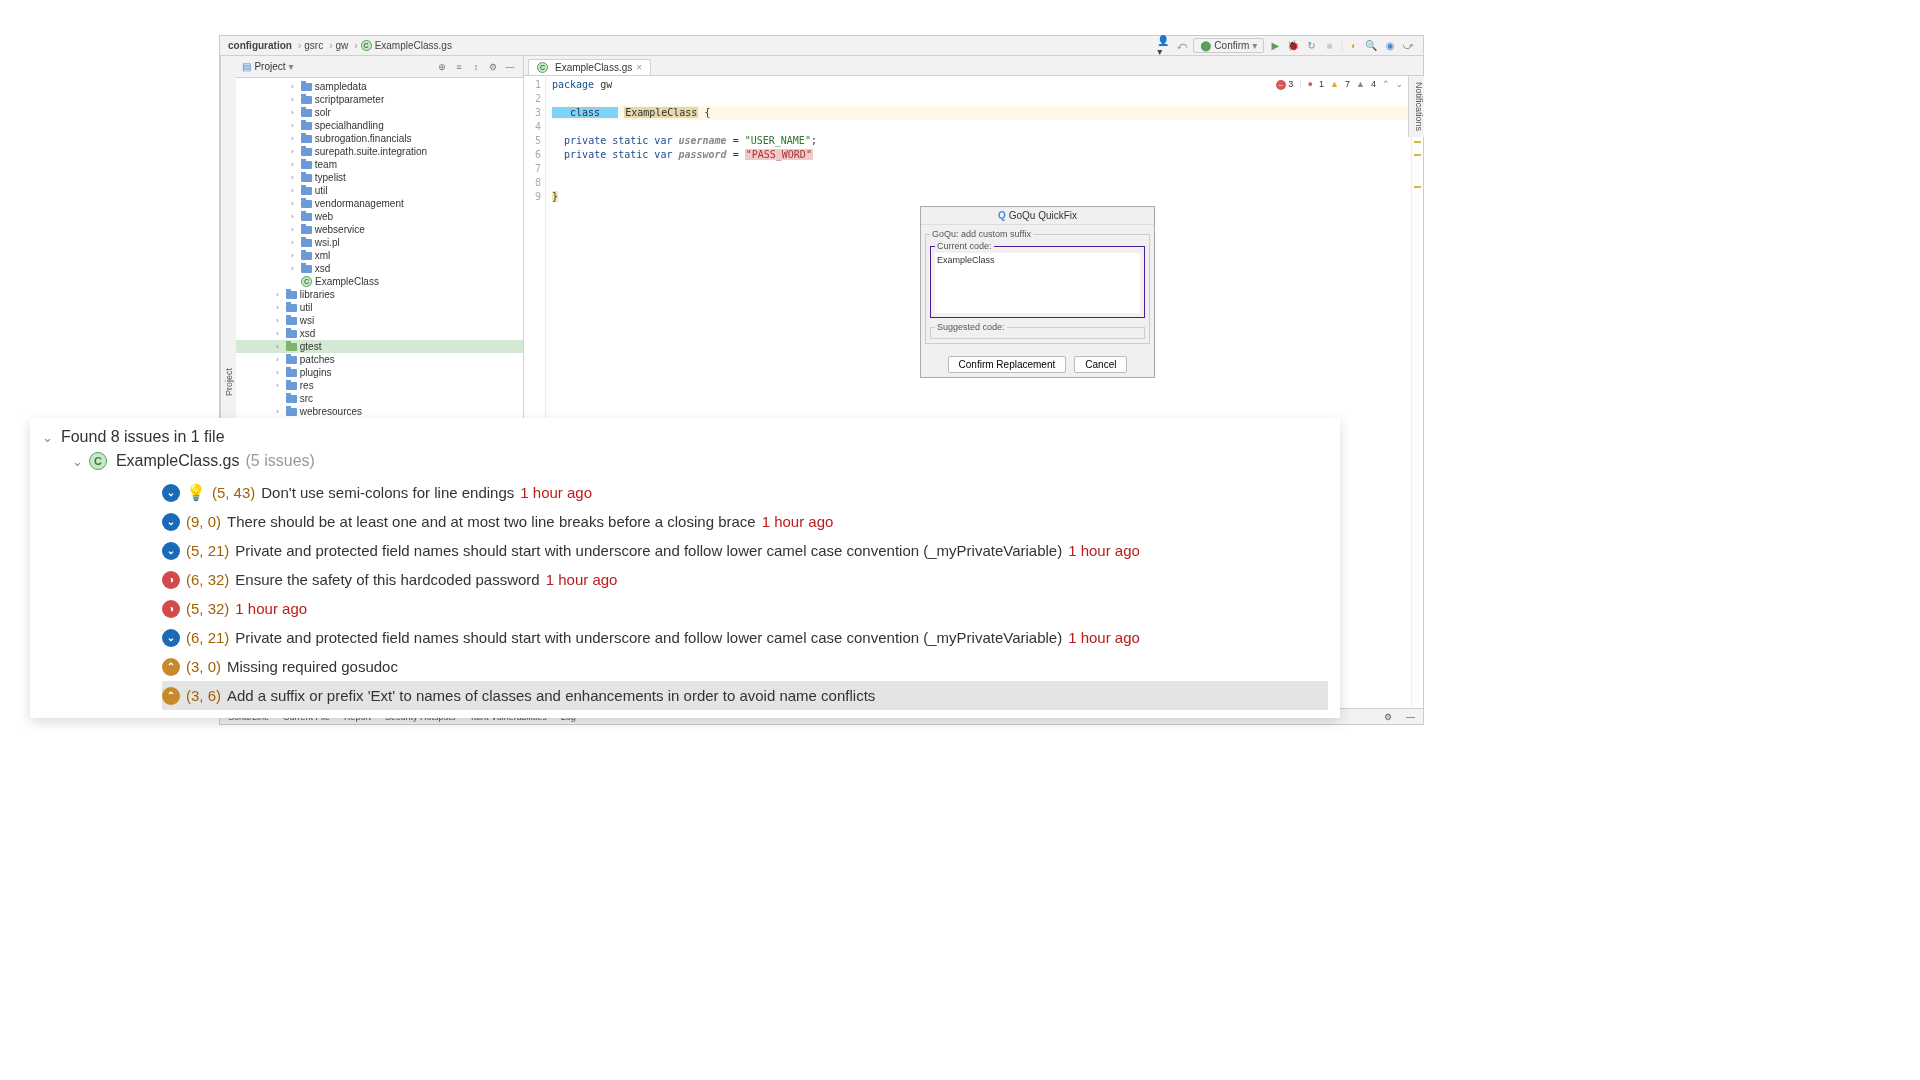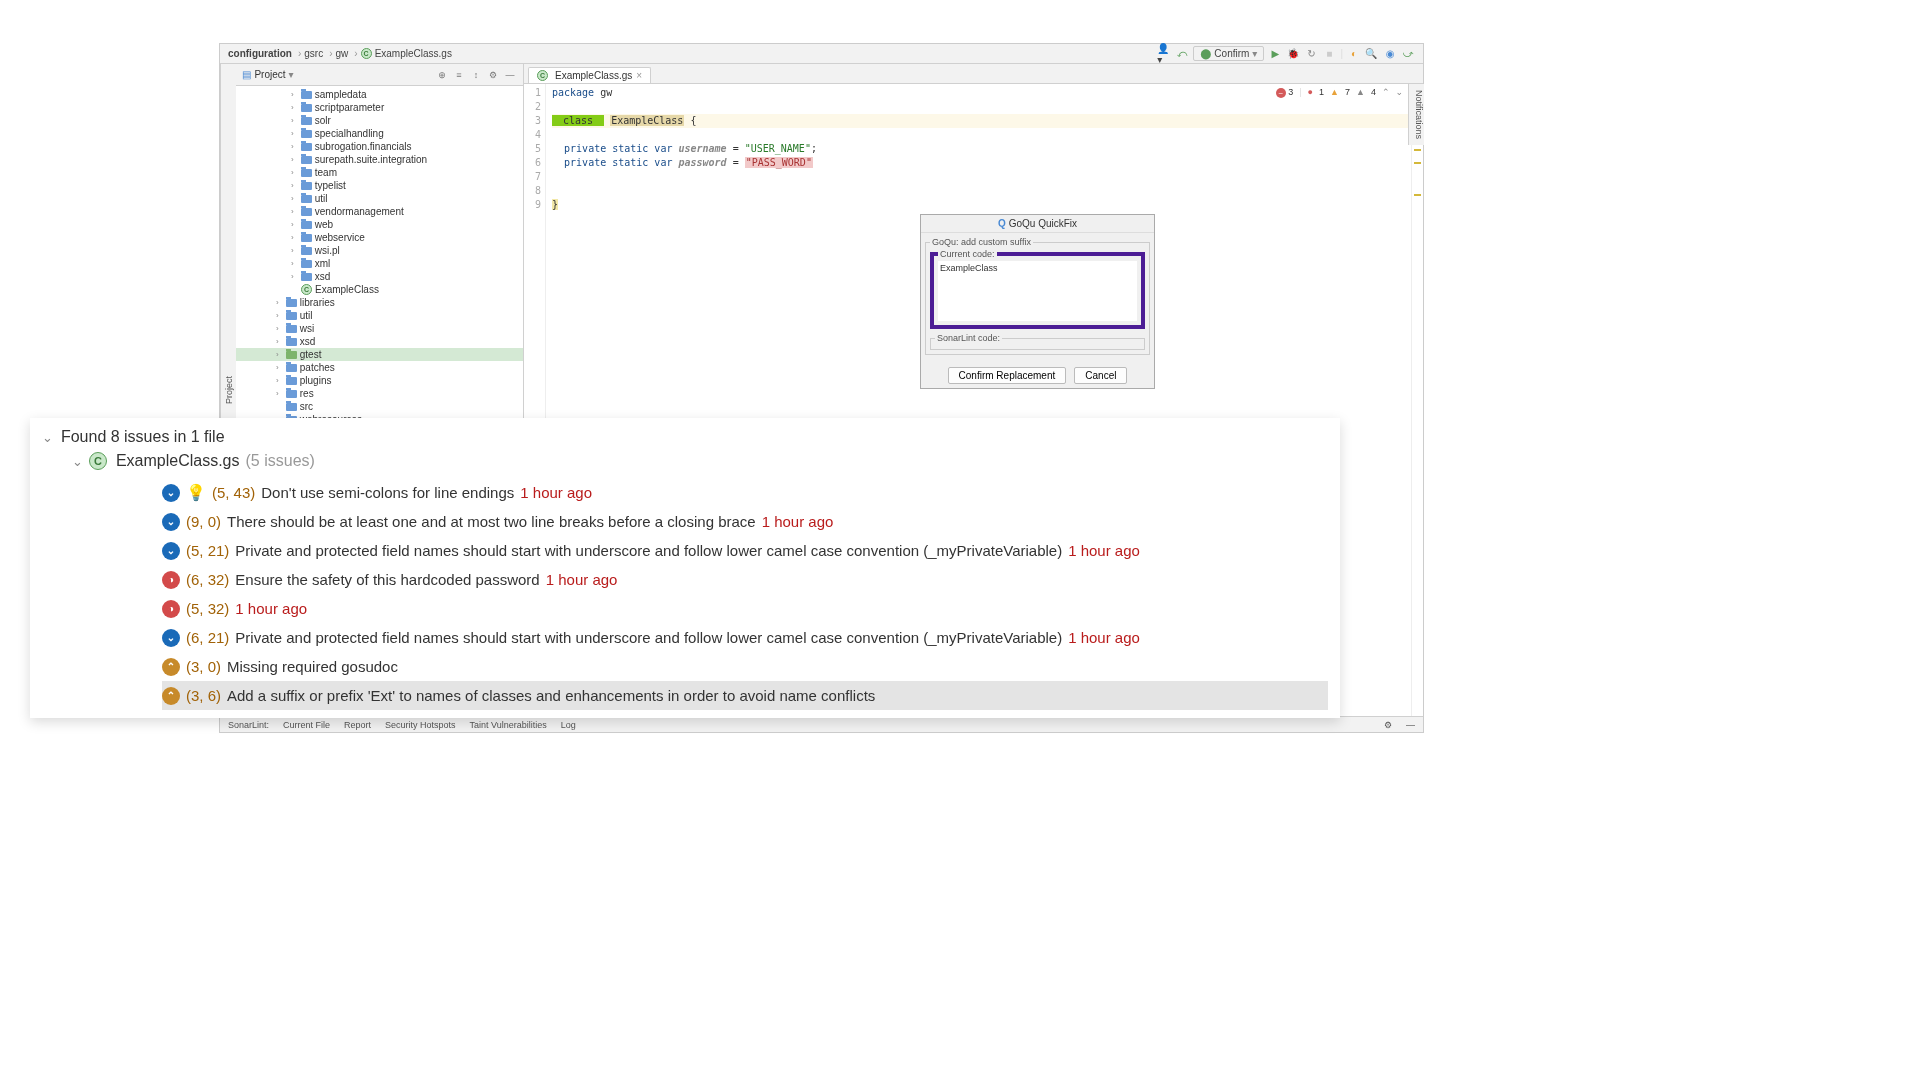--- a/index.html
+++ b/index.html
@@ -1,18 +1,18 @@
 <!DOCTYPE html>
 <html><head>
 <meta charset="utf-8">
 <style>
 * { box-sizing: border-box; margin: 0; padding: 0; }
 body { font-family: -apple-system, "Segoe UI", sans-serif; font-size: 11px; background: #fff; color: #333; overflow: hidden; width: 1920px; height: 1080px; position: relative; }
 
-.ide-window { position: absolute; left: 219px; top: 43px; width: 1205px; height: 690px; background: #fff; border: 1px solid #ccc; }
+.ide-window { position: absolute; left: 219px; top: 35px; width: 1205px; height: 690px; background: #fff; border: 1px solid #ccc; }
 
 .breadcrumb-bar { height: 20px; background: #f2f2f2; border-bottom: 1px solid #d0d0d0; display: flex; align-items: center; padding: 0 8px; font-size: 10px; color: #444; }
 .breadcrumb-item { margin-right: 3px; }
 .breadcrumb-sep { margin: 0 3px; color: #999; }
 .breadcrumb-bar .spacer { flex: 1; }
 .toolbar-icons { display: flex; align-items: center; gap: 4px; }
 .toolbar-icons .ic { width: 14px; height: 14px; display: inline-flex; align-items: center; justify-content: center; font-size: 10px; }
 .dropdb-btn { border: 1px solid #ccc; padding: 1px 6px; border-radius: 2px; font-size: 10px; display: flex; align-items: center; gap: 3px; }
 
 .main-split { display: flex; height: calc(100% - 20px - 16px); }
@@ -41,21 +41,21 @@
 .editor-tab { background: #fff; border: 1px solid #d0d0d0; border-bottom: none; padding: 2px 8px; font-size: 10px; display: flex; align-items: center; gap: 4px; border-radius: 2px 2px 0 0; }
 .editor-tab .close { color: #999; cursor: pointer; }
 
 .editor-body { flex: 1; display: flex; background: #fff; position: relative; }
 .gutter { width: 22px; background: #fff; border-right: 1px solid #eee; font-family: "Consolas", monospace; font-size: 10px; color: #aaa; text-align: right; padding-right: 4px; padding-top: 2px; line-height: 14px; }
 .code-content { flex: 1; font-family: "Consolas", monospace; font-size: 10px; padding: 2px 6px; line-height: 14px; white-space: pre; }
 .code-line.hl { background: #fdf8e8; }
 .kw-keyword { color: #1a4d8a; }
 .kw-italic { font-style: italic; color: #888; font-weight: bold; }
 .kw-classname { color: #333; }
-.hl-box { background: #84cc16; padding: 0 11px; }
+.hl-box { background: #7dd3fc; padding: 0 18px; }
 .hl-box2 { background: #e6d8a8; padding: 0 1px; }
 .str-red { color: #a83232; background: #f2c9c9; padding: 0 1px; }
 .str-green { color: #2a7a2a; }
 .brace-hl { background: #f2e8a8; }
 
 .error-strip { position: absolute; right: 0; top: 0; width: 12px; height: 100%; border-left: 1px solid #eee; }
 .error-tick { position: absolute; right: 2px; width: 7px; height: 2px; }
 .tick-yellow { background: #d4b83a; }
 .top-badges { position: absolute; right: 20px; top: 3px; font-size: 9px; display: flex; gap: 6px; align-items: center; }
 .badge-circle { display: inline-flex; width: 10px; height: 10px; border-radius: 50%; align-items: center; justify-content: center; font-size: 7px; color: #fff; }
@@ -219,26 +219,26 @@
   </div>
 
   <div class="dialog">
     <div class="dialog-title">
       <span style="color:#4a8ad4;font-weight:bold">Q</span>
       <span>GoQu QuickFix</span>
     </div>
     <div class="dialog-body">
       <fieldset class="dialog-group">
         <legend>GoQu: add custom suffix</legend>
-        <fieldset class="dialog-group" style="border:4px solid #4c1d95;margin:0">
+        <fieldset class="dialog-group" style="border:1px solid #4c1d95;margin:0">
           <legend>Current code:</legend>
           <div class="dialog-text">ExampleClass</div>
         </fieldset>
         <fieldset class="dialog-group" style="border:1px solid #ccc;margin:4px 0 0 0">
-          <legend>SonarLint code:</legend>
+          <legend>Suggested code:</legend>
         </fieldset>
       </fieldset>
     </div>
     <div class="dialog-buttons">
       <button>Confirm Replacement</button>
       <button>Cancel</button>
     </div>
   </div>
 
 </div>

